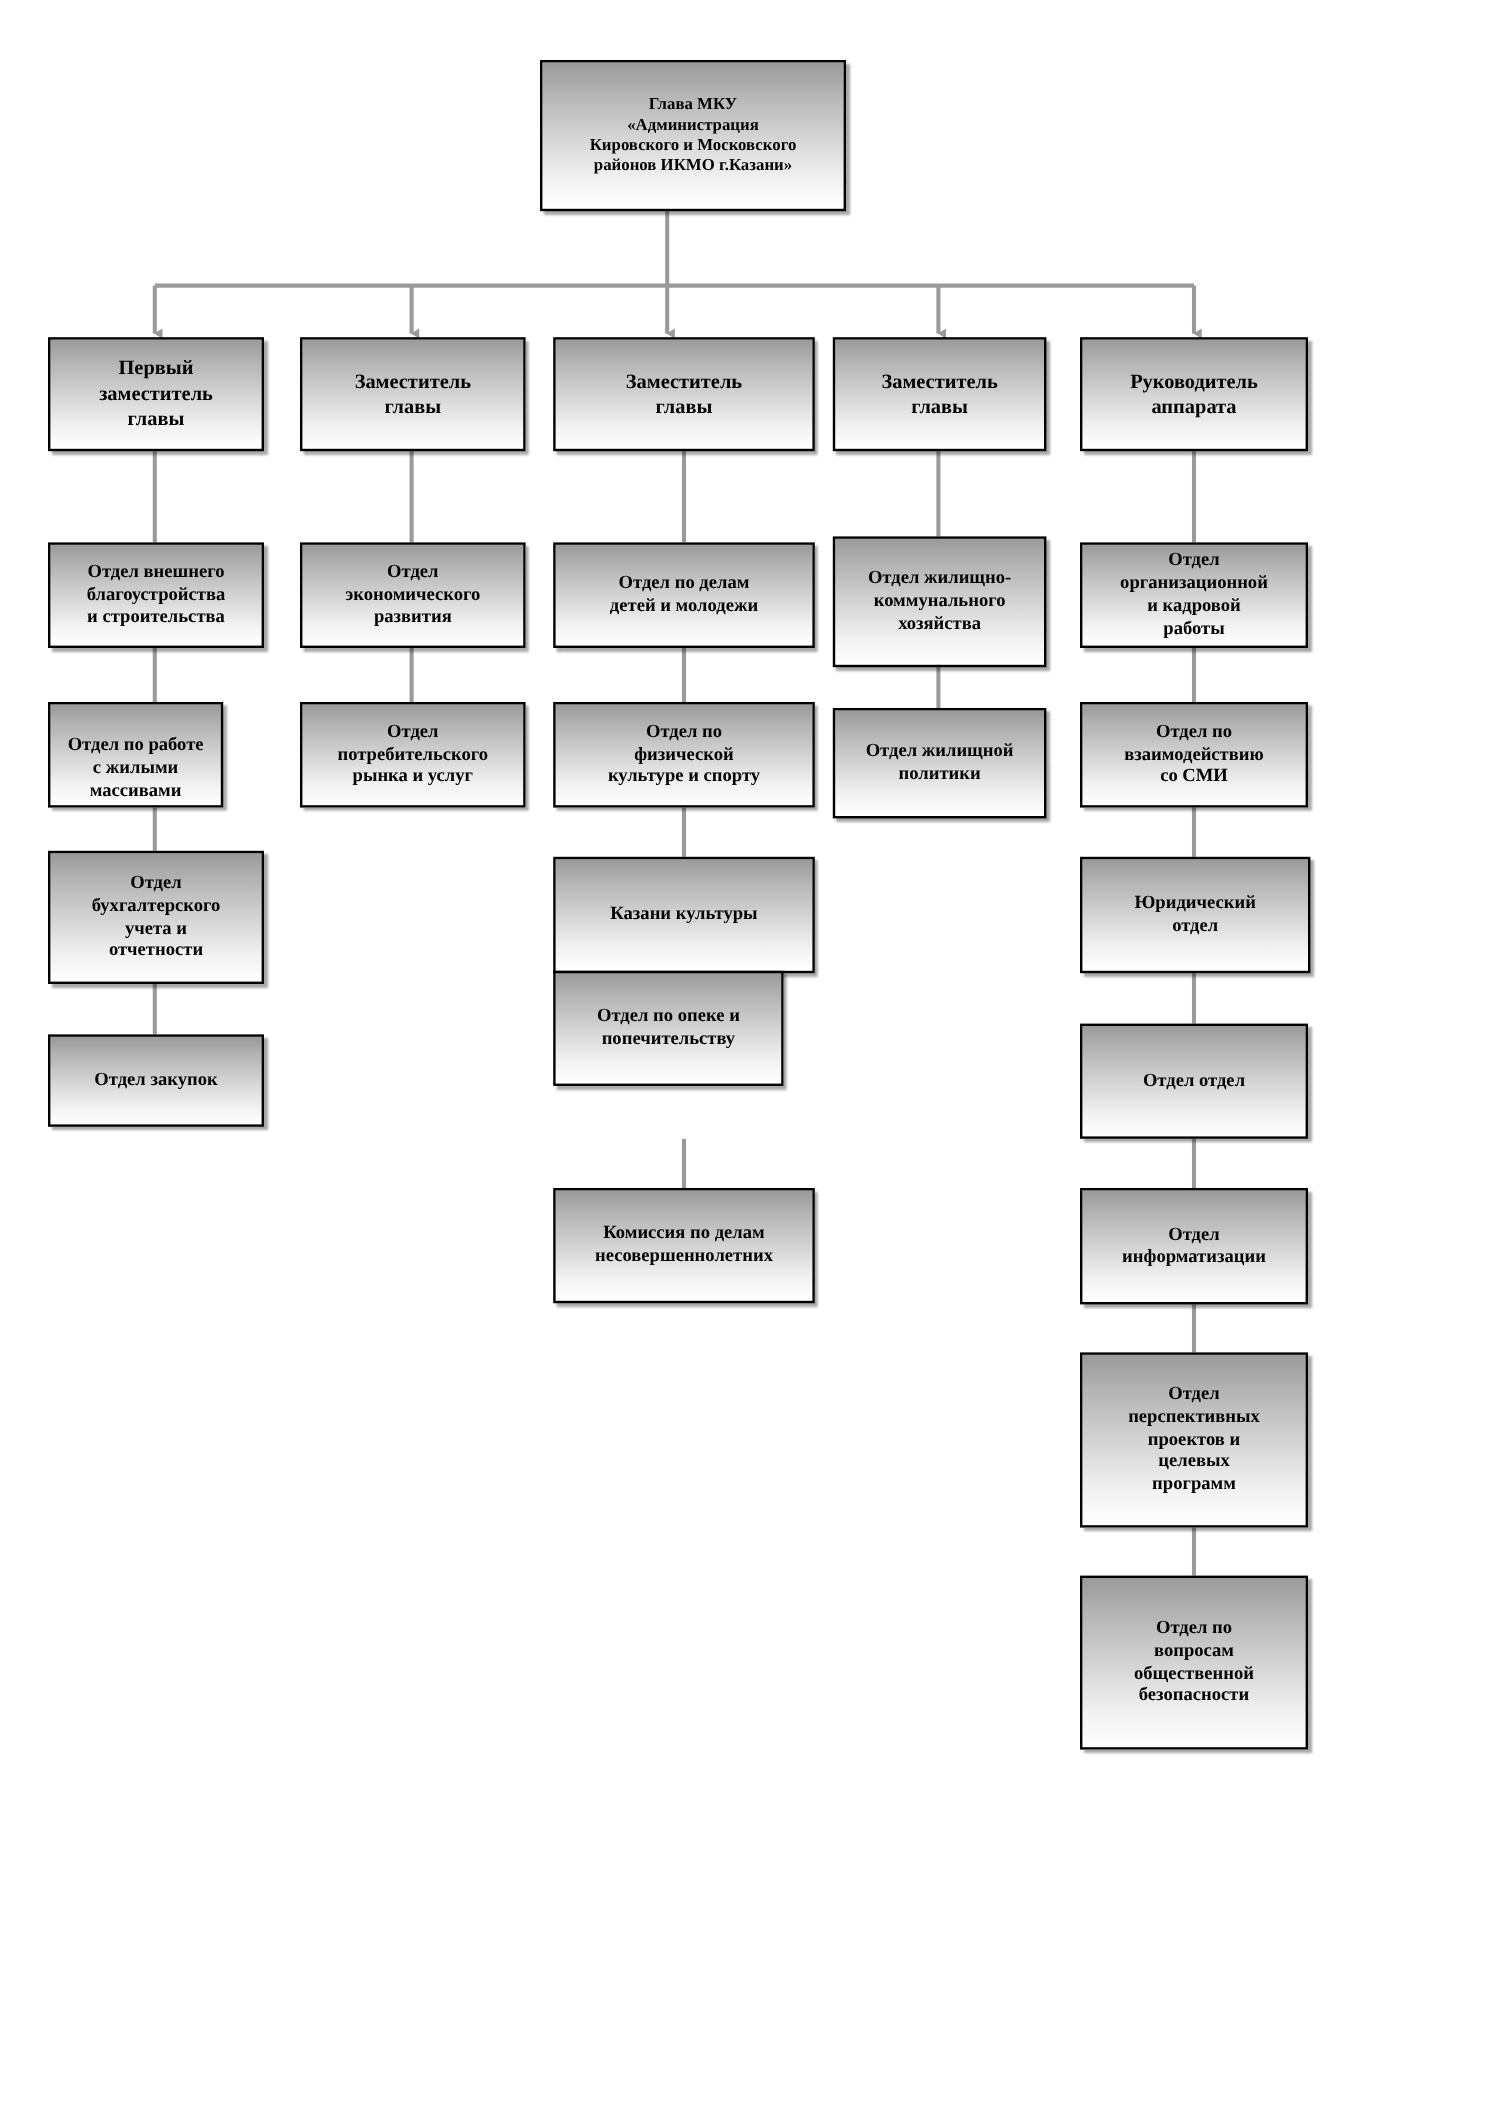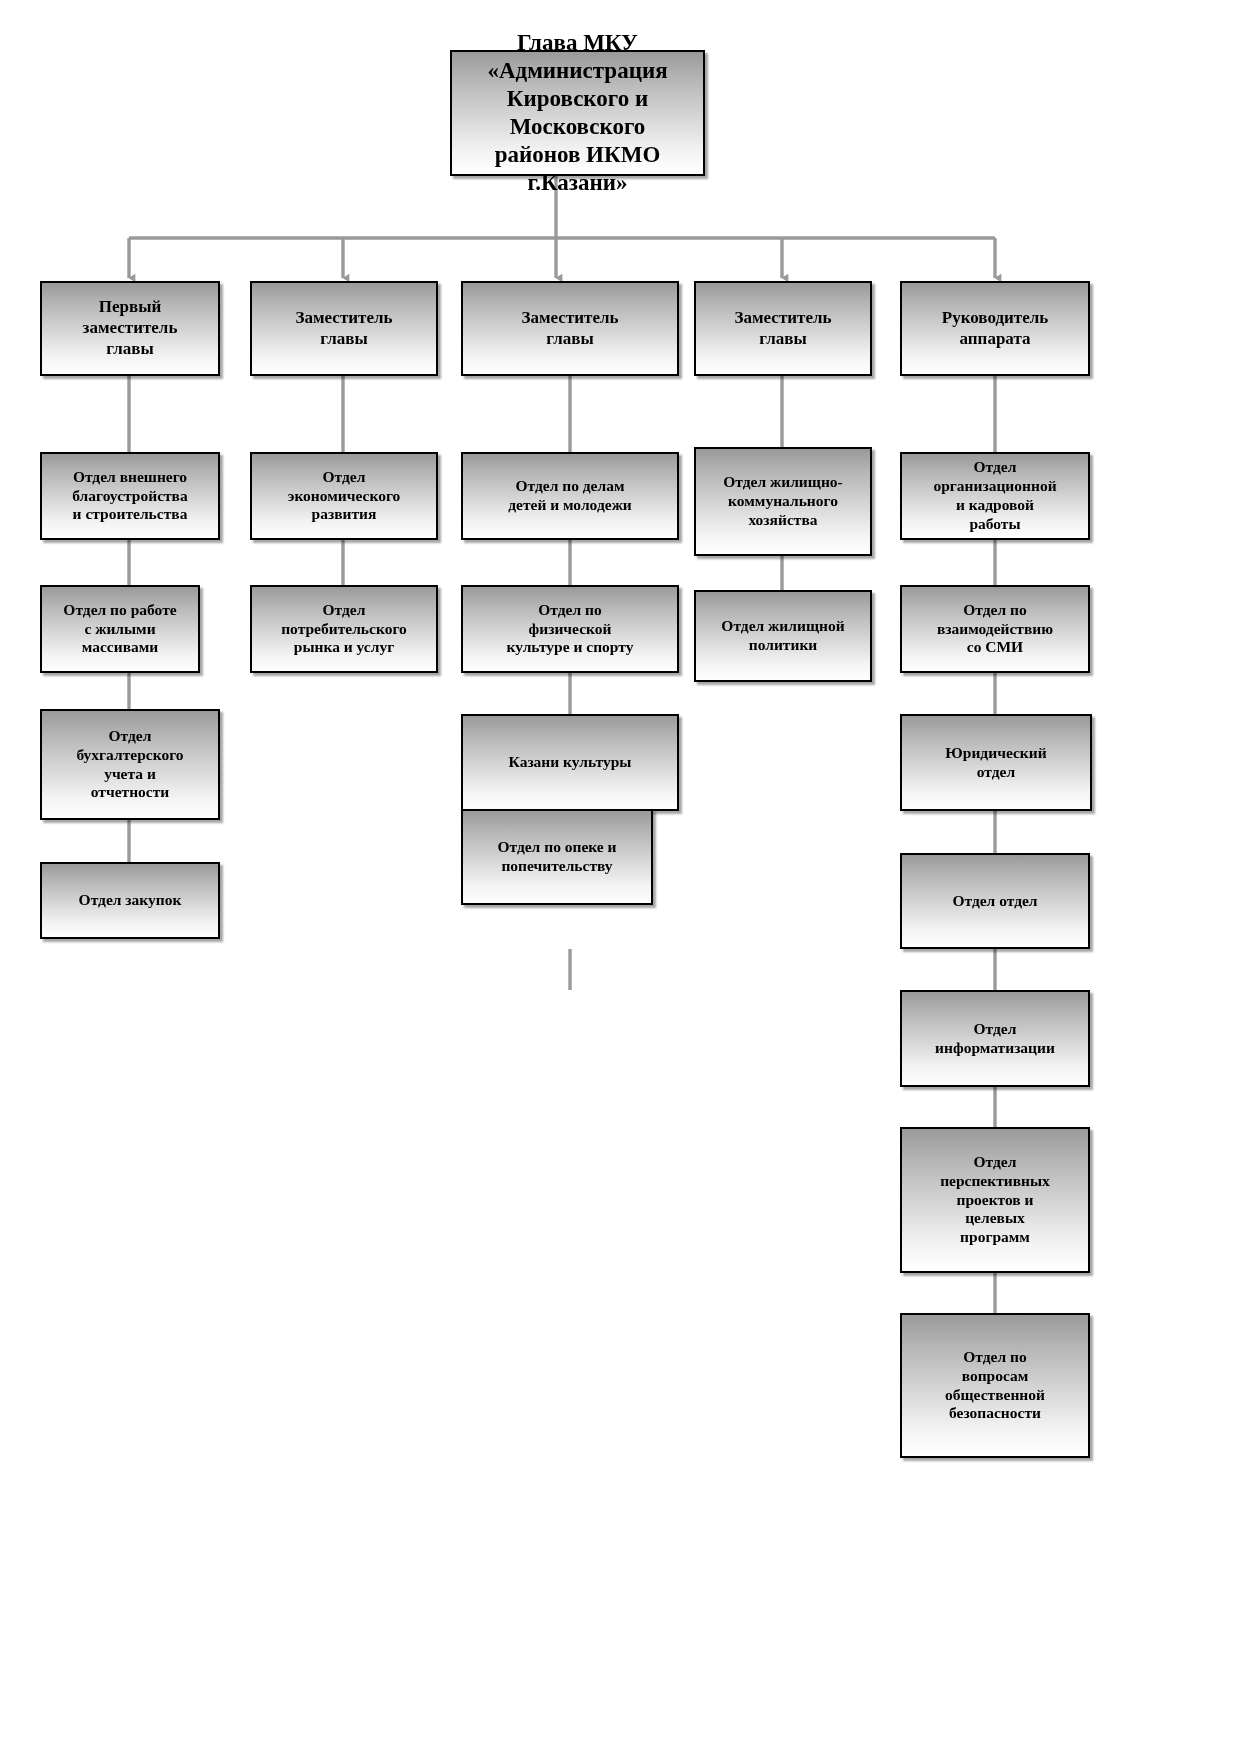--- a/index.html
+++ b/index.html
@@ -14,21 +14,21 @@
     box-shadow:3px 3px 2px rgba(0,0,0,0.35);
     display:flex;align-items:center;justify-content:center;
     text-align:center;
     font-weight:bold;
     color:#000000;
     font-family:"Liberation Serif",serif;
     line-height:1.22;
     padding:2px 4px;
   }
   .node span{display:block;width:100%;}
-  .root{font-size:23px;}
+  .root{font-size:14px;}
   .lvl2{font-size:17px;}
   .dept{font-size:15.5px;}
 </style>
 </head>
 <body>
 
 <div id="chart">
 
   <svg class="lines" viewBox="0 0 1241 1755">
     <defs>
@@ -91,21 +91,21 @@
   <div class="node lvl2" style="left:694px;top:281px;width:178px;height:95px;">
     <span>Заместитель<br>главы</span>
   </div>
   <div class="node lvl2" style="left:900px;top:281px;width:190px;height:95px;">
     <span>Руководитель<br>аппарата</span>
   </div>
 
   <div class="node dept" style="left:40px;top:452px;width:180px;height:88px;">
     <span>Отдел внешнего<br>благоустройства<br>и строительства</span>
   </div>
-  <div class="node dept" style="left:40px;top:585px;width:160px;height:88px;">
+  <div class="node dept" style="left:40px;top:585px;width:146px;height:88px;align-items:flex-end;">
     <span>Отдел по работе<br>с жилыми<br>массивами</span>
   </div>
   <div class="node dept" style="left:40px;top:709px;width:180px;height:111px;">
     <span>Отдел<br>бухгалтерского<br>учета и<br>отчетности</span>
   </div>
   <div class="node dept" style="left:40px;top:862px;width:180px;height:77px;">
     <span>Отдел закупок</span>
   </div>
 
   <div class="node dept" style="left:250px;top:452px;width:188px;height:88px;">
@@ -119,20 +119,23 @@
     <span>Отдел по делам<br>детей и молодежи</span>
   </div>
   <div class="node dept" style="left:461px;top:585px;width:218px;height:88px;">
     <span>Отдел по<br>физической<br>культуре и спорту</span>
   </div>
   <div class="node dept" style="left:461px;top:714px;width:218px;height:97px;">
     <span>Казани культуры</span>
   </div>
   <div class="node dept" style="left:461px;top:809px;width:192px;height:96px;">
     <span>Отдел по опеке и<br>попечительству</span>
+  </div>
+  <div class="node dept" style="left:461px;top:990px;width:218px;height:96px;">
+    <span>Комиссия по делам<br>несовершеннолетних</span>
   </div>
 
   <div class="node dept" style="left:694px;top:447px;width:178px;height:109px;">
     <span>Отдел жилищно-<br>коммунального<br>хозяйства</span>
   </div>
   <div class="node dept" style="left:694px;top:590px;width:178px;height:92px;">
     <span>Отдел жилищной<br>политики</span>
   </div>
 
   <div class="node dept" style="left:900px;top:452px;width:190px;height:88px;">

